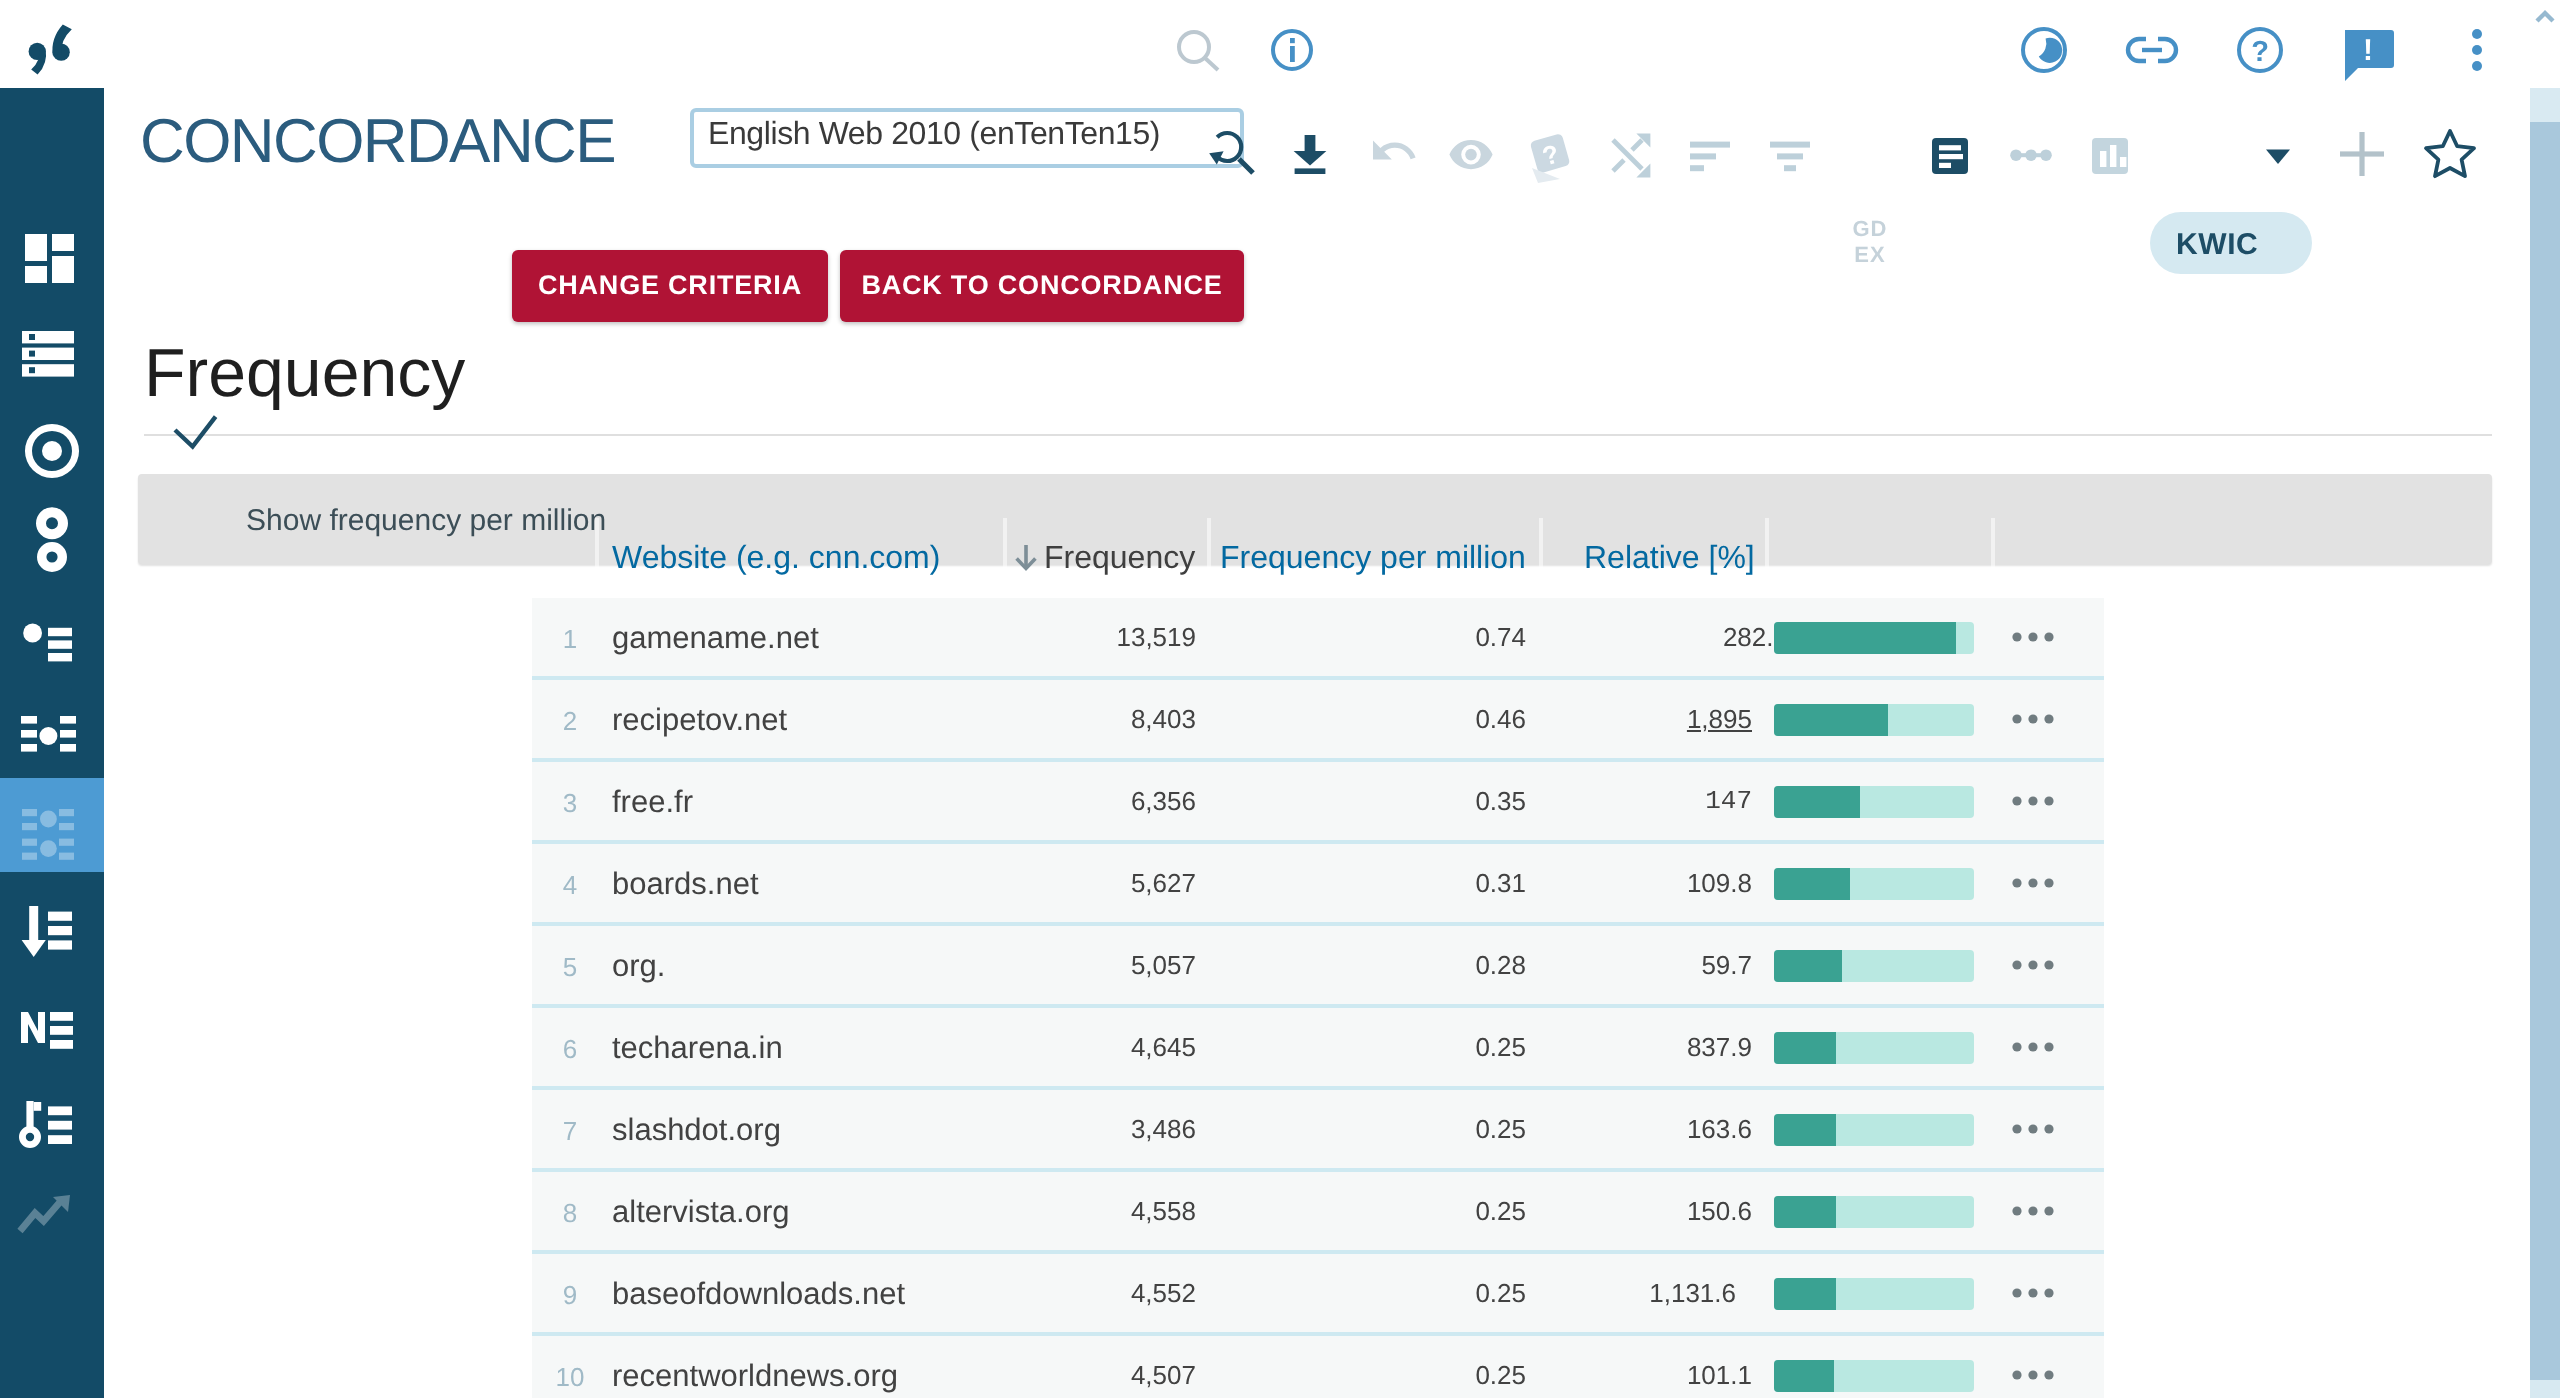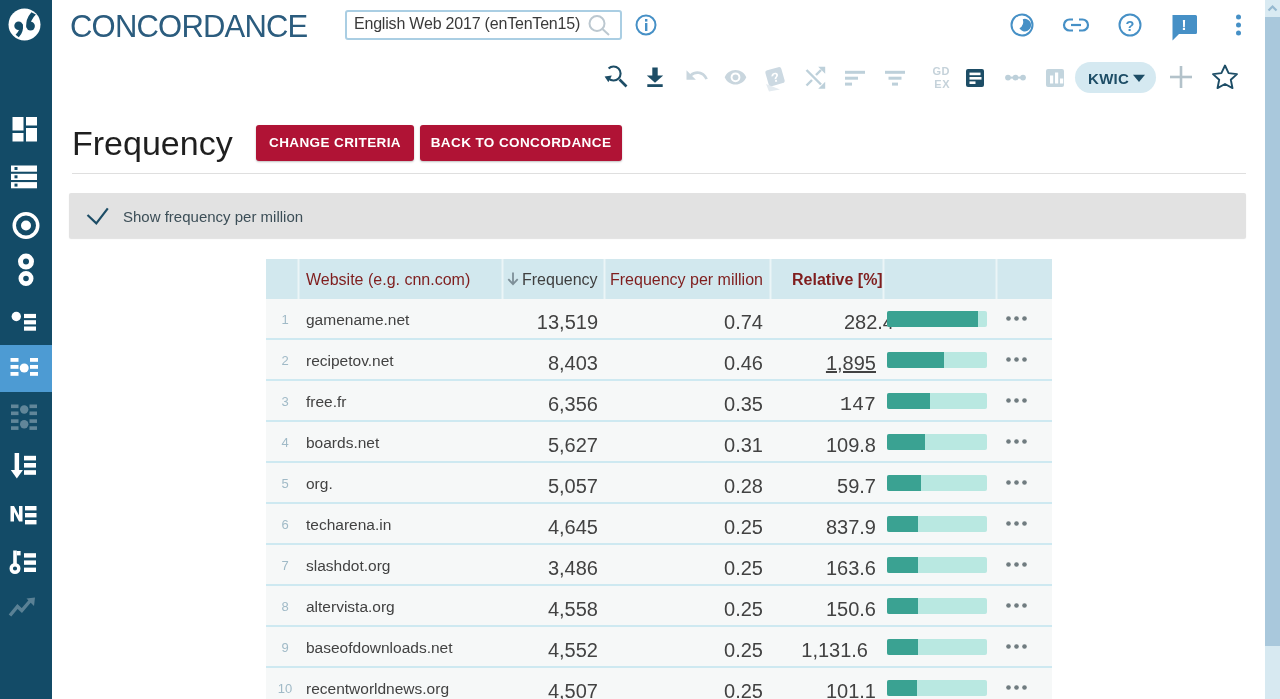--- a/index.html
+++ b/index.html
@@ -1,18 +1,18 @@
 <!DOCTYPE html>
 <html><head>
 <meta charset="utf-8">
 <style>
   * { margin:0; padding:0; box-sizing:border-box; }
   html,body { width:1280px; height:699px; overflow:hidden; background:#fff;
     font-family:"Liberation Sans", sans-serif; }
-  .abs { position:absolute; }
+  .abs { position:absolute;margin-top:44px; }
   #sidebar { left:0; top:0; width:52px; height:699px; background:#134B67; }
   #sidehl { left:0; top:345px; width:52px; height:47px; background:#4D9BD3; }
   #scrolltrack { left:1265px; top:0; width:15px; height:699px; background:#D7E9F1; }
   #scrollbtn { left:1265px; top:0; width:15px; height:17px; background:#D9EAF2; }
   #scrollthumb { left:1265px; top:17px; width:15px; height:629px; background:#A9C8DC; }
   #brand { left:70px; top:9px; font-size:31px; color:#2B5C7E; letter-spacing:-0.8px; }
   #searchbox { left:345px; top:10px; width:277px; height:30px; border:2px solid #AACEE3;
     border-radius:3px; }
   #searchtxt { left:354px; top:15px; font-size:16px; letter-spacing:-0.2px; color:#3a3a3a; }
   #h1 { left:72px; top:124px; font-size:34px; color:#1F1F1F; }
@@ -20,61 +20,61 @@
     color:#fff; font-size:13.5px; font-weight:bold; letter-spacing:0.4px; text-align:center;
     line-height:36px; }
   #btn1 { left:256px; width:158px; }
   #btn2 { left:420px; width:202px; }
   #divider { left:72px; top:173px; width:1174px; height:1px; background:#DFDFDF; }
   #graybar { left:69px; top:193px; width:1177px; height:45px; background:#E2E2E2; border-radius:2px; box-shadow:0 1px 1px rgba(0,0,0,0.12); }
   #graytxt { left:123px; top:208px; font-size:15px; color:#3C4E57; }
   #kwic { left:1075px; top:62px; width:81px; height:31px; background:#D5E9F1; border-radius:16px; }
   #kwictxt { left:1088px; top:70px; font-size:15px; font-weight:bold; color:#1D4D66; letter-spacing:0.3px; }
   #gdex { left:920px; top:65px; width:30px; font-size:11px; font-weight:bold; color:#C5D2DA;
-    line-height:13px; text-align:right; letter-spacing:0.5px; }
+    line-height:13px; text-align:center; letter-spacing:0.5px; }
   
   #thead { left:266px; top:259px; width:786px; height:40px; background:#D2E8EE; }
-  .hcell { position:absolute; top:271px; font-size:16px; color:#7f1d1d; }
+  .hcell { position:absolute; top:271px; font-size:16px; color:#0369a1; }
   .row { position:absolute; left:266px; width:786px; height:41px; background:#F6F8F8;
     border-bottom:2px solid #CEE9F1; }
   .rnum { position:absolute; top:13px; left:0; width:38px; text-align:center;
     font-size:13px; color:#A0BAC7; }
   .site { position:absolute; top:12px; left:40px; font-size:15.5px; color:#424242; }
-  .num { position:absolute; top:12px; font-size:20px; color:#424242;margin-left:24px; }
+  .num { position:absolute; top:12px; font-size:13px; color:#424242;margin-left:24px; }
   .bar { position:absolute; top:12px; left:621px; width:100px; height:16px; background:#B9E8E1;
     border-radius:2px; overflow:hidden; }
   .fill { height:16px; background:#3AA292; }
   .dots { position:absolute; top:17px; left:740px; width:21px; height:5px; }
   .dots svg { display:block; }
   svg.ov { position:absolute; left:0; top:0; pointer-events:none; }
 </style>
 </head>
 <body>
 <div class="abs" id="scrolltrack"></div>
 <div class="abs" id="scrollbtn"></div>
 <div class="abs" id="scrollthumb"></div>
 <div class="abs" id="sidebar"></div>
 <div class="abs" id="sidehl"></div>
 <div class="abs" id="brand">CONCORDANCE</div>
 <div class="abs" id="searchbox"></div>
-<div class="abs" id="searchtxt">English Web 2017 (enTenTen15)</div>
+<div class="abs" id="searchtxt">English Web 2010 (enTenTen15)</div>
 <div class="abs" id="h1">Frequency</div>
 <div class="btn" id="btn1">CHANGE CRITERIA</div>
 <div class="btn" id="btn2">BACK TO CONCORDANCE</div>
 <div class="abs" id="divider"></div>
 <div class="abs" id="graybar"></div>
 <div class="abs" id="graytxt">Show frequency per million</div>
 <div class="abs" id="kwic"></div>
 <div class="abs" id="kwictxt">KWIC</div>
 <div class="abs" id="gdex">GD<br>EX</div>
 <div class="abs" id="thead"></div>
 <div class="hcell" style="left:306px;">Website (e.g. cnn.com)</div>
 <div class="hcell" style="left:522px; color:#3F3F3F;">Frequency</div>
 <div class="hcell" style="left:610px;">Frequency per million</div>
-<div class="hcell" style="left:792px;font-weight:bold;">Relative [%]</div>
+<div class="hcell" style="left:792px;">Relative [%]</div>
 <div id="tbody">
     <div class="row" style="top:299px">
     <div class="rnum">1</div>
     <div class="site">gamename.net</div>
     <div class="num" style="right:454px;">13,519</div>
     <div class="num" style="right:289px;">0.74</div>
     <div class="num" style="right:158px;">282.4</div>
     <div class="bar">
         <div class="fill" style="width:91px"></div>
       </div>

